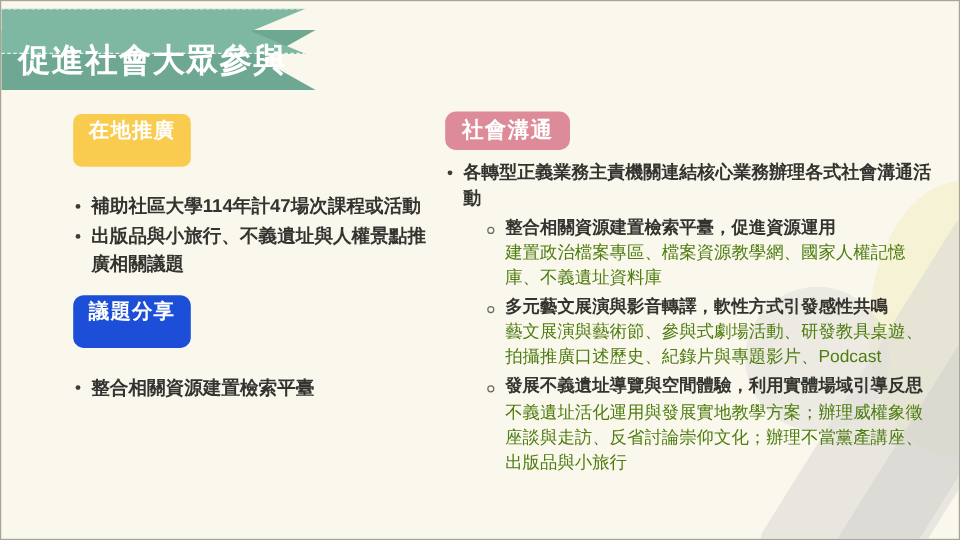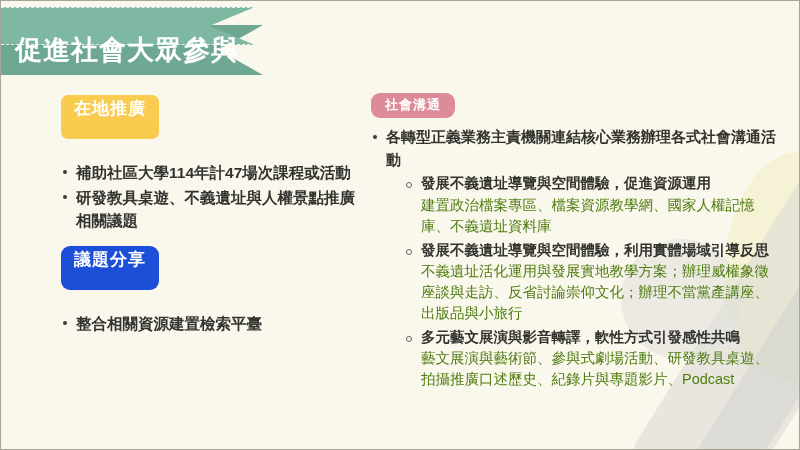--- a/index.html
+++ b/index.html
@@ -107,21 +107,21 @@
     color: #ffffff;
     font-size: 17px;
     font-weight: bold;
     letter-spacing: 1px;
     padding: 3px 13px 20px 13px;
     border-radius: 7px;
     line-height: 1.25;
   }
   .badge-yellow { background: #f9cb4e; }
   .badge-blue   { background: #1d4ed8; border-radius: 9px; }
-  .badge-pink   { background: #dd8a99; border-radius: 9px; padding: 4px 14px 5px 14px; font-size: 13px; }
+  .badge-pink   { background: #dd8a99; border-radius: 9px; padding: 4px 14px 5px 14px; font-size: 18px; }
 
   
   ul.bl {
     list-style: none;
     margin: 22px 0 0 0;
     padding: 0;
   }
   ul.bl > li {
     position: relative;
     padding-left: 15px;
@@ -198,21 +198,21 @@
 
   <div class="col-left">
 
     <div>
       <span class="badge badge-yellow">在地推廣</span>
       <ul class="bl">
         <li>
           <span class="l-text">補助社區大學114年計47場次課程或活動</span>
         </li>
         <li>
-          <span class="l-text">研發教具桌遊、不義遺址與人權景點推廣相關議題</span>
+          <span class="l-text">出版品與小旅行、不義遺址與人權景點推廣相關議題</span>
         </li>
       </ul>
     </div>
 
     <div style="margin-top:13px">
       <span class="badge badge-blue">議題分享</span>
       <ul class="bl">
         <li>
           <span class="l-text">整合相關資源建置檢索平臺</span>
         </li>
@@ -224,30 +224,30 @@
   <div class="col-right">
 
     <span class="badge badge-pink">社會溝通</span>
 
     <ul class="bl" style="margin-top:8px">
       <li>
         <span class="r-top">各轉型正義業務主責機關連結核心業務辦理各式社會溝通活動</span>
 
         <ul class="sub">
           <li>
-            <div class="sub-head">發展不義遺址導覽與空間體驗，促進資源運用</div>
+            <div class="sub-head">整合相關資源建置檢索平臺，促進資源運用</div>
             <div class="sub-body">建置政治檔案專區、檔案資源教學網、國家人權記憶庫、不義遺址資料庫</div>
+          </li>
+          <li>
+            <div class="sub-head">多元藝文展演與影音轉譯，軟性方式引發感性共鳴</div>
+            <div class="sub-body">藝文展演與藝術節、參與式劇場活動、研發教具桌遊、拍攝推廣口述歷史、紀錄片與專題影片、Podcast</div>
           </li>
           <li>
             <div class="sub-head">發展不義遺址導覽與空間體驗，利用實體場域引導反思</div>
             <div class="sub-body">不義遺址活化運用與發展實地教學方案；辦理威權象徵座談與走訪、反省討論崇仰文化；辦理不當黨產講座、出版品與小旅行</div>
           </li>
-          <li>
-            <div class="sub-head">多元藝文展演與影音轉譯，軟性方式引發感性共鳴</div>
-            <div class="sub-body">藝文展演與藝術節、參與式劇場活動、研發教具桌遊、拍攝推廣口述歷史、紀錄片與專題影片、Podcast</div>
-          </li>
         </ul>
       </li>
     </ul>
 
   </div>
 
 </div>
 
 </body></html>

